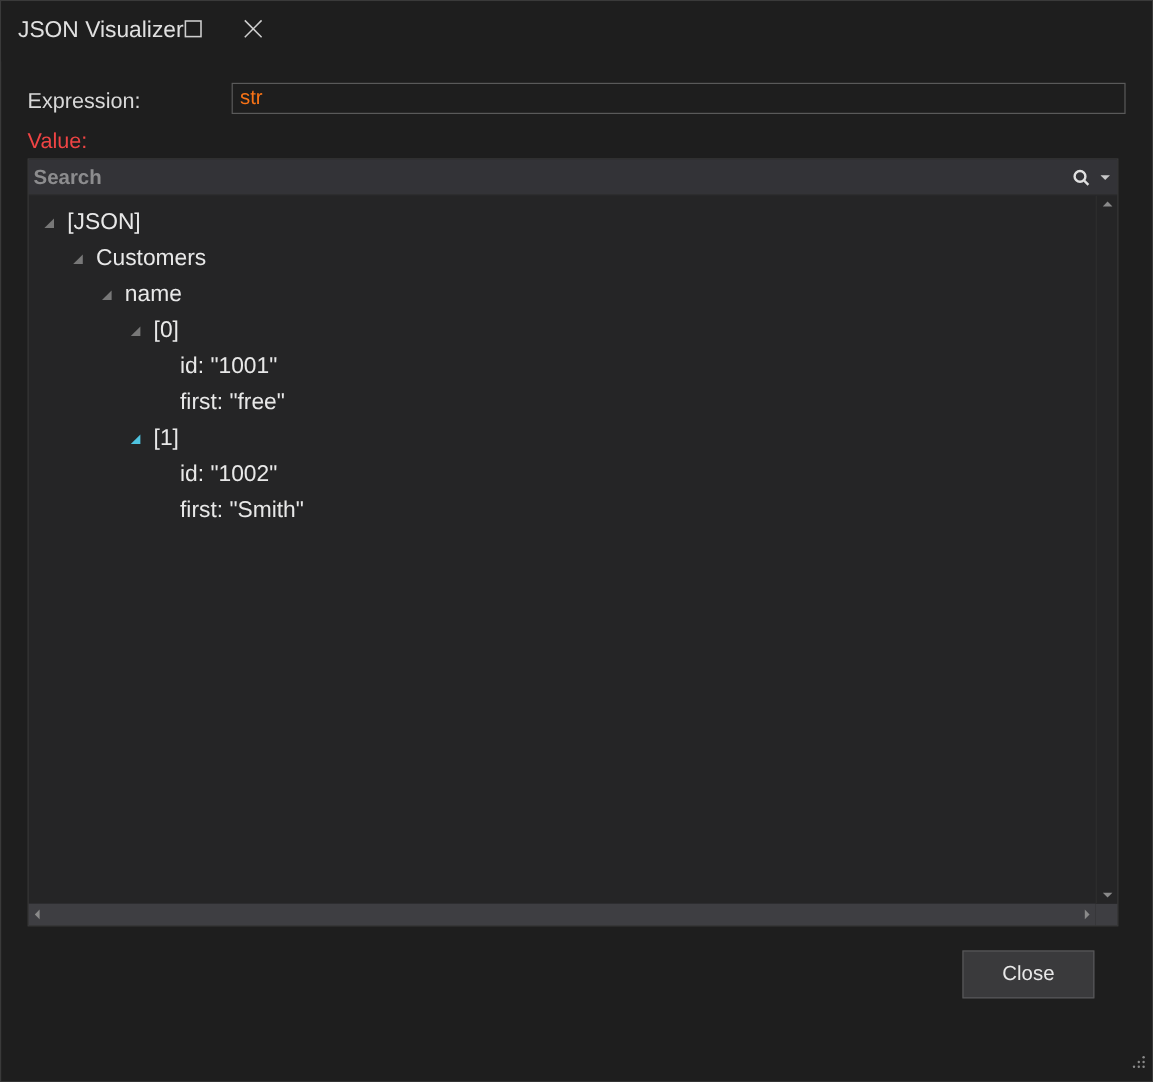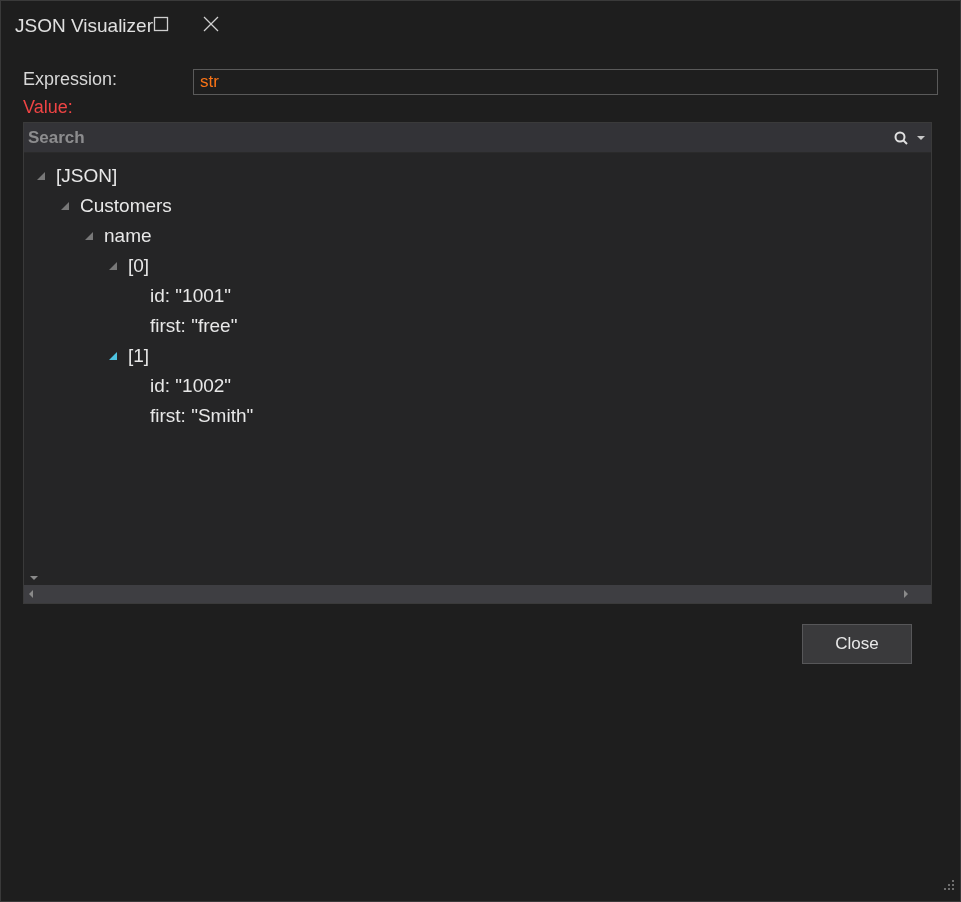--- a/index.html
+++ b/index.html
@@ -40,22 +40,22 @@
       fill: none;
     }
     .win-btn {
       cursor: pointer;
     }
     .content {
       padding: 18px 22px 0 22px;
     }
     .expr-row {
       display: flex;
-      align-items: flex-start;
-      margin-bottom: 2px;
+      align-items: flex-end;
+      margin-bottom: 12px;
     }
     .label {
       width: 170px;
       font-size: 18px;
       color: #d8d8d8;
     }
     .expr-input {
       flex: 1;
       height: 26px;
       background: #1e1e1e;
@@ -108,22 +108,21 @@
     .search-dropdown-arrow {
       width: 12px;
       display: flex;
       align-items: center;
       justify-content: center;
       cursor: pointer;
       margin-right: 4px;
     }
     .tree-wrap {
       display: flex;
-      height: 432px;
-      flex-direction: column;
+      height: 590px;
     }
     .tree-area {
       flex: 1;
       background: #252526;
       padding: 8px 0 0 0;
       overflow: hidden;
       font-size: 19px;
       color: #e8e8e8;
     }
     .vscroll {

